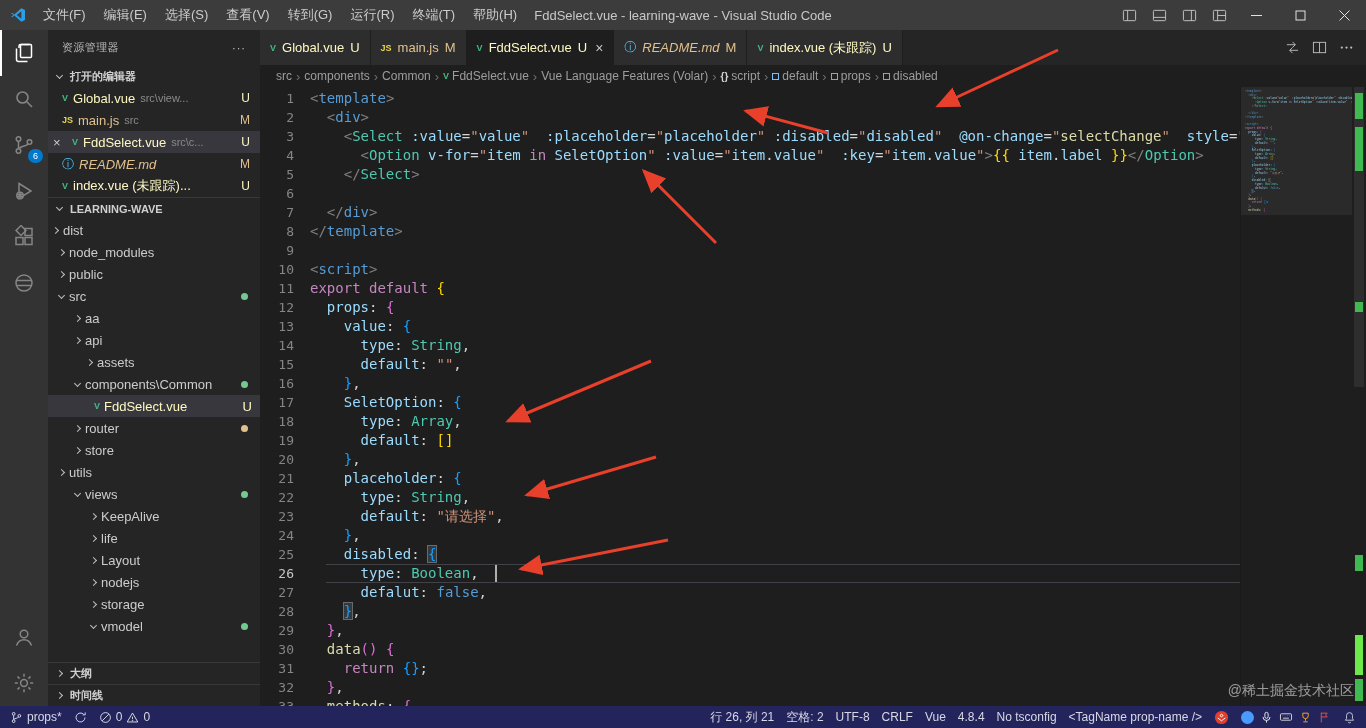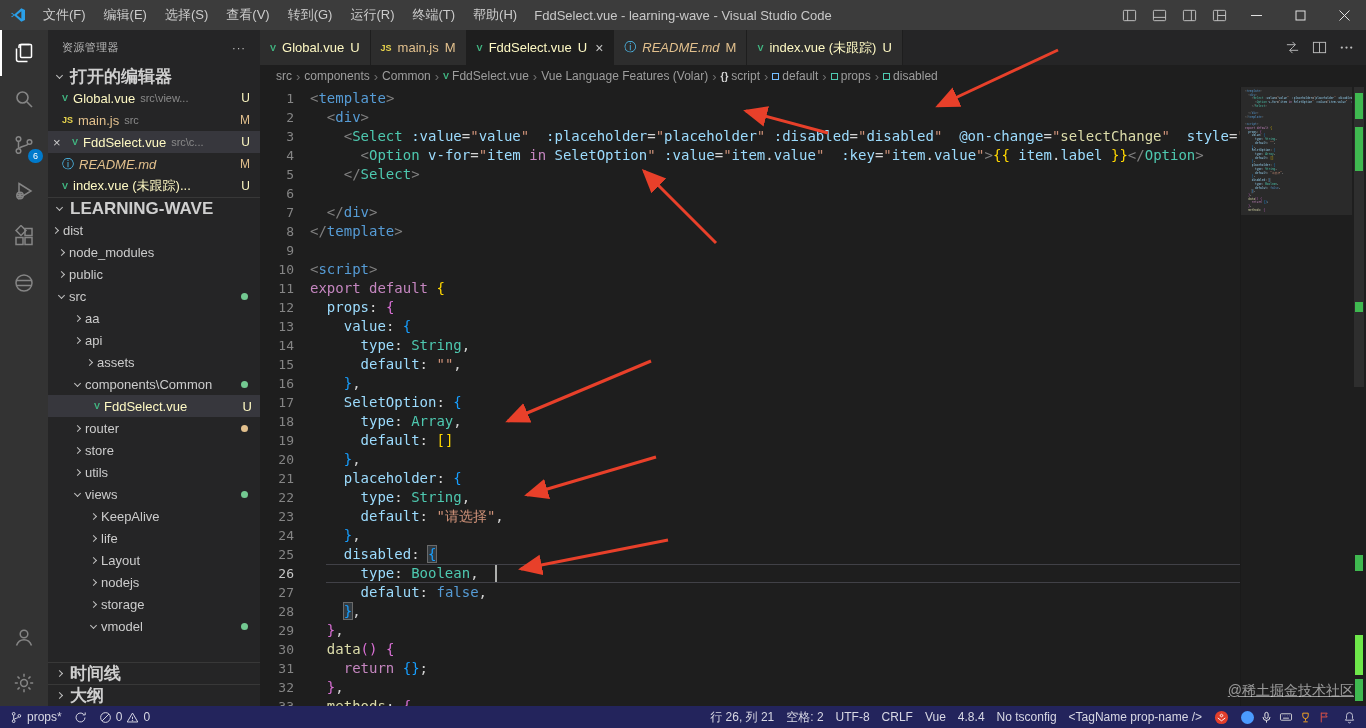--- a/index.html
+++ b/index.html
@@ -23,21 +23,21 @@
   .activitybar { width:48px; background:#333333; display:flex; flex-direction:column; align-items:center; flex:0 0 48px; }
   .ab-icon { width:48px; height:46px; display:flex; align-items:center; justify-content:center; color:#858585; position:relative; }
   .ab-icon.active { color:#ffffff; box-shadow:inset 2px 0 0 #ffffff; }
   .ab-badge { position:absolute; right:5px; bottom:5px; background:#007acc; color:#fff; border-radius:9px; font-size:9px; line-height:14px; min-width:15px; text-align:center; padding:0 2px; }
   .ab-spacer { margin-top:auto; }
 
   
   .sidebar { width:212px; background:#252526; flex:0 0 212px; display:flex; flex-direction:column; overflow:hidden; font-size:13px; }
   .sb-title { height:35px; display:flex; align-items:center; padding:0 14px; font-size:11px; color:#b8b8b8; letter-spacing:.4px;gap:26px; }
   .sb-title .dots { margin-left:auto; color:#c5c5c5; letter-spacing:1px; }
-  .sec-head { height:22px; display:flex; align-items:center; gap:3px; font-size:17px; font-weight:bold; color:#cfcfcf; padding-left:4px; }
+  .sec-head { height:22px; display:flex; align-items:center; gap:3px; font-size:11px; font-weight:bold; color:#cfcfcf; padding-left:4px; }
   .sec-head.bordered { border-top:1px solid #383838; }
   .chev { width:5px; height:5px; border-right:1px solid #c0c0c0; border-bottom:1px solid #c0c0c0; display:inline-block; flex:0 0 auto; }
   .chev.right { transform:rotate(-45deg); margin:0 5px 0 5px; }
   .chev.down  { transform:rotate(45deg);  margin:-2px 5px 0 5px; }
   .oe-row { height:22px; display:flex; align-items:center; padding:0 6px 0 14px; gap:5px; white-space:nowrap; overflow:hidden; }
   .oe-row.active { background:#37373d; padding-left:5px; }
   .oe-close { color:#cccccc; font-size:13px; width:14px; }
   .ficon { font-weight:bold; font-size:9px; font-family:"Liberation Sans",sans-serif; flex:0 0 auto; }
   .ficon.vue { color:#41b883; }
   .ficon.js { color:#e8d44d; font-size:9px; }
@@ -91,21 +91,21 @@
   .ov-slider { position:absolute; left:2px; width:10px; top:0; height:300px; background:rgba(121,121,121,.18); }
   .ov-mark { position:absolute; left:3px; width:8px; }
 
   
   .statusbar { height:22px; background:#23245c; display:flex; align-items:center; color:#d8d8e4; font-size:12px; flex:0 0 22px; z-index:6; }
   .sb-item { display:flex; align-items:center; gap:4px; padding:0 6px; height:22px; white-space:nowrap; }
   .sb-item:first-child { padding-left:10px; }
   .sb-right { margin-left:auto; display:flex; align-items:center; }
   .dot-ico { width:13px; height:13px; border-radius:50%; display:inline-block; }
 
-  .watermark { position:absolute; right:12px; bottom:28px; color:rgba(255,255,255,.55); font-size:14px; z-index:40; pointer-events:none;text-decoration:underline; }
+  .watermark { position:absolute; right:12px; bottom:28px; color:rgba(255,255,255,.55); font-size:14px; z-index:40; pointer-events:none; }
   .arrows-overlay { position:absolute; inset:0; z-index:50; pointer-events:none; }
   svg { display:block; }
 </style>
 </head>
 <body>
 
 <div class="window">
 
   <div class="titlebar">
     <span class="vslogo">
@@ -316,21 +316,21 @@
           </div>
           <div class="tree-row" style="padding-left: 22px;">
             <span class="chev right"></span>
             <span>router</span>
             <span class="tree-dot" style="background: rgb(226, 192, 141);"></span>
           </div>
           <div class="tree-row" style="padding-left: 22px;">
             <span class="chev right"></span>
             <span>store</span>
           </div>
-          <div class="tree-row" style="padding-left: 22px;">
+          <div class="tree-row" style="padding-left: 6px;">
             <span class="chev right"></span>
             <span>utils</span>
           </div>
           <div class="tree-row" style="padding-left: 22px;">
             <span class="chev down"></span>
             <span>views</span>
             <span class="tree-dot" style="background: rgb(115, 201, 145);"></span>
           </div>
           <div class="tree-row" style="padding-left: 38px;">
             <span class="chev right"></span>
@@ -353,25 +353,25 @@
             <span>storage</span>
           </div>
           <div class="tree-row" style="padding-left: 38px;">
             <span class="chev down"></span>
             <span>vmodel</span>
             <span class="tree-dot" style="background: rgb(115, 201, 145);"></span>
           </div>
         </div>
       <div class="sec-head bordered">
         <span class="chev right"></span>
-        <span>时间线</span>
+        <span>大纲</span>
       </div>
       <div class="sec-head bordered">
         <span class="chev right"></span>
-        <span>大纲</span>
+        <span>时间线</span>
       </div>
     </div>
 
     <div class="editor-col">
       <div class="tabbar">
         <div id="tabs" style="display:flex">
             <div class="tab">
               <span class="ficon vue">V</span>
               <span class="tname git-u">Global.vue</span>
               <span class="tbadge git-u">U</span>

